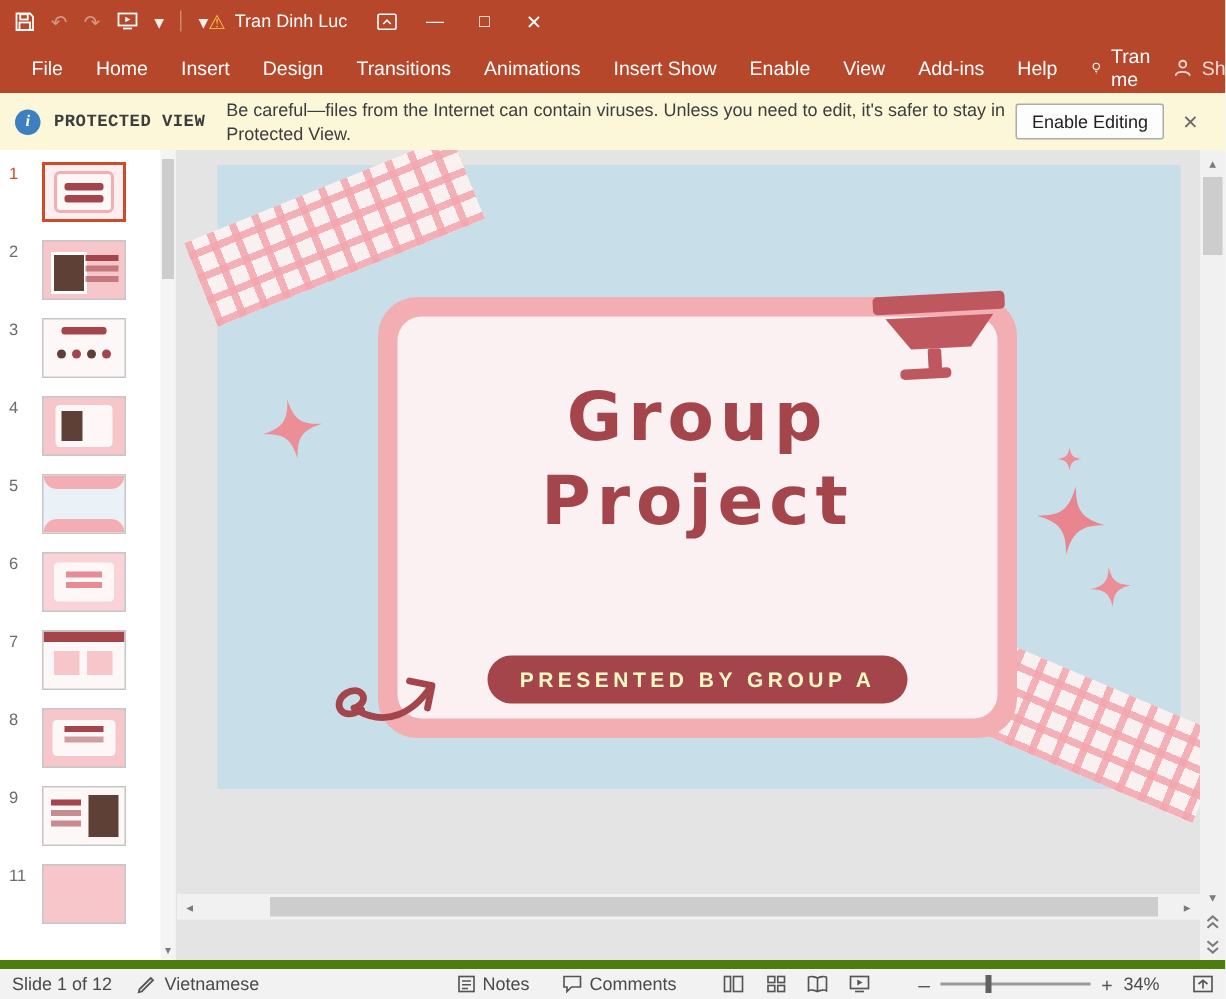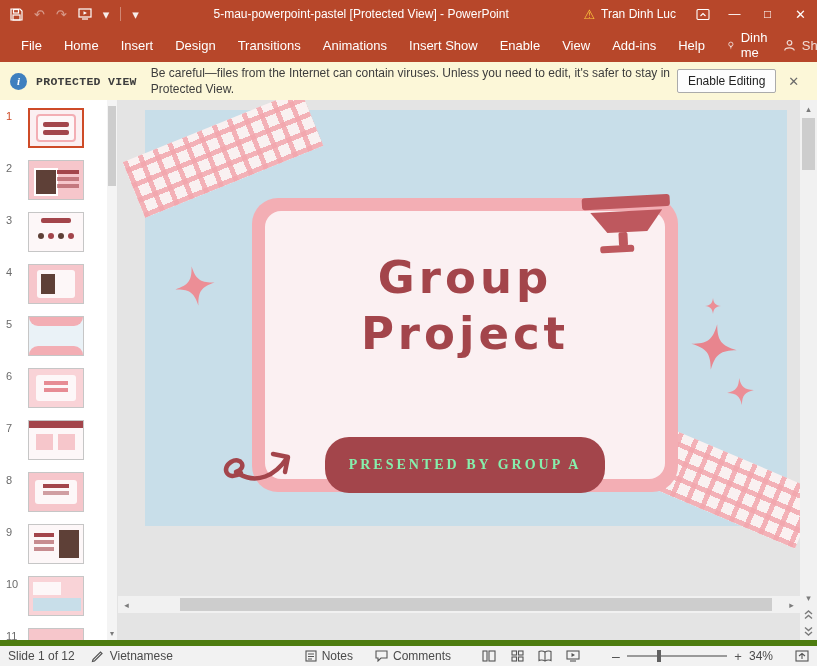--- a/index.html
+++ b/index.html
@@ -86,21 +86,21 @@
   .canvas { flex:1; position:relative; background:#E4E4E4; overflow:hidden; }
   .slide { position:absolute; left:27px; top:10px; width:642px; height:416px; background:#C8DEE9; }
   .tape { position:absolute; background-color:rgba(252,241,241,.95);
     background-image:repeating-linear-gradient(0deg, rgba(242,166,173,.85) 0 5px, transparent 5px 16px),
                      repeating-linear-gradient(90deg, rgba(242,166,173,.85) 0 5px, transparent 5px 16px); }
   .tape1 { left:-18px; top:14px; width:192px; height:60px; transform:rotate(-22deg); }
   .tape2 { left:470px; top:340px; width:200px; height:62px; transform:rotate(23deg); }
   .frame { position:absolute; left:107px; top:88px; width:426px; height:294px; background:#F3AEB4; border-radius:26px; }
   .frame-inner { position:absolute; inset:13px; background:#FBF0F2; border-radius:16px; }
   .slide-title { position:absolute; left:107px; top:140px; width:426px; text-align:center; font-family:"DejaVu Sans", sans-serif; font-weight:bold; font-size:45px; color:#A3454B; letter-spacing:4px; line-height:1.25; }
-  .badge { position:absolute; left:180px; top:327px; width:280px; height:56px; background:#A3454B; border-radius:24px; color:#86efac; display:flex; align-items:center; justify-content:center; font-family:Liberation Serif, serif; font-size:14px; font-weight:bold; letter-spacing:3px; }
+  .badge { position:absolute; left:180px; top:327px; width:280px; height:32px; background:#A3454B; border-radius:24px; color:#fef9c3; display:flex; align-items:center; justify-content:center; font-family:Liberation Sans, sans-serif; font-size:14px; font-weight:bold; letter-spacing:3px; }
   .deco { position:absolute; }
 
   
   .hscroll { position:absolute; left:0; top:496px; width:100%; height:17px; background:#F1F1F1; }
   .hs-btn { position:absolute; top:0; width:17px; height:17px; display:flex; align-items:center; justify-content:center; font-size:9px; color:#7b7b7b; }
   .hs-thumb { position:absolute; left:62px; right:28px; top:2px; height:13px; background:#CDCDCD; }
   .vscroll { width:17px; background:#F1F1F1; display:flex; flex-direction:column; align-items:center; }
   .vs-btn { width:17px; height:17px; display:flex; align-items:center; justify-content:center; font-size:9px; color:#7b7b7b; flex:0 0 auto; }
   .vs-thumb { width:13px; height:52px; background:#CDCDCD; margin-top:1px; flex:0 0 auto; }
   .vs-space { flex:1; }
@@ -139,21 +139,20 @@
         <svg width="14" height="12" viewBox="0 0 14 12" fill="none" stroke="#fff" stroke-width="1.2">
             <rect x="1" y="1" width="12" height="8"></rect>
             <path d="M5.5,3.2 L9,5 L5.5,6.8 z" fill="#fff" stroke="none"></path>
             <path d="M4,11 h6"></path>
           </svg>
       </span>
       <span class="ico caret">▾</span>
       <span class="qat-sep"></span>
       <span class="ico caret dim">▾</span>
     </div>
-    <div class="tb-title">5-mau-powerpoint-pastel [Protected View]  -  PowerPoint</div>
     <div class="tb-right">
       <div class="account">
         <span class="warn-ico">⚠</span>
         <span>Tran Dinh Luc</span>
       </div>
       <div class="ribbonopts">
         <svg width="14" height="13" viewBox="0 0 14 13" fill="none" stroke="#fff" stroke-width="1.1">
             <rect x="1" y="1.5" width="12" height="10" rx="1"></rect>
             <path d="M4.5,8 L7,5.5 L9.5,8"></path>
           </svg>
@@ -174,21 +173,21 @@
     <span class="tab">Insert Show</span>
     <span class="tab">Enable</span>
     <span class="tab">View</span>
     <span class="tab">Add-ins</span>
     <span class="tab">Help</span>
     <span class="tellme">
       <svg width="12" height="13" viewBox="0 0 12 13" fill="none" stroke="#fff" stroke-width="1.1">
           <circle cx="6" cy="4.5" r="3.3"></circle>
           <path d="M4.7,8 h2.6 M5,9.8 h2 M5.5,11.5 h1"></path>
         </svg>
-      <span>Dinh me</span>
+      <span>Tran me</span>
     </span>
     <span class="share">
       <svg width="13" height="13" viewBox="0 0 13 13" fill="none" stroke="#fff" stroke-width="1.2">
           <circle cx="6.5" cy="3.8" r="2.3"></circle>
           <path d="M1.8,11.5 c0-3.4 9.4-3.4 9.4,0"></path>
         </svg>
       <span>Share</span>
     </span>
   </div>
 
@@ -231,24 +230,20 @@
         <span class="tnum">7</span>
         <div class="tbox t7"></div>
       </div>
       <div class="thumb-row">
         <span class="tnum">8</span>
         <div class="tbox t8"></div>
       </div>
       <div class="thumb-row">
         <span class="tnum">9</span>
         <div class="tbox t9"></div>
-      </div>
-      <div class="thumb-row">
-        <span class="tnum">10</span>
-        <div class="tbox t10"></div>
       </div>
       <div class="thumb-row">
         <span class="tnum">11</span>
         <div class="tbox t11"></div>
       </div>
       <div class="panel-scroll">
         <div class="panel-thumb"></div>
         <div class="panel-down">▾</div>
       </div>
     </div>

